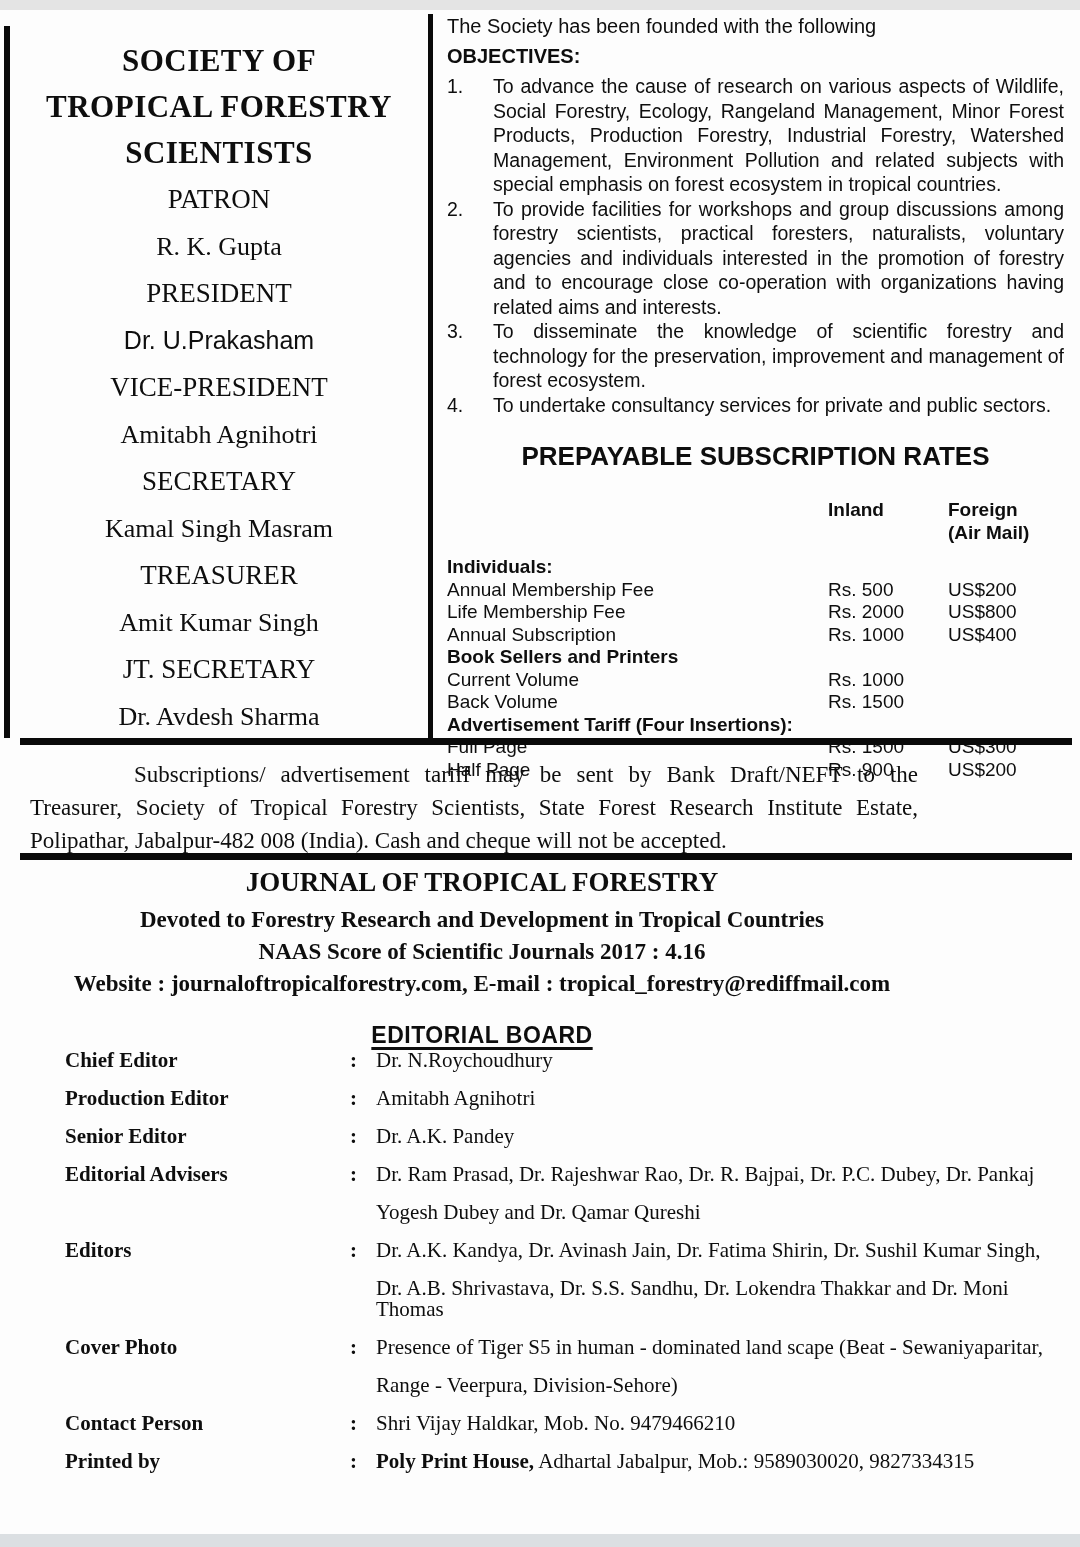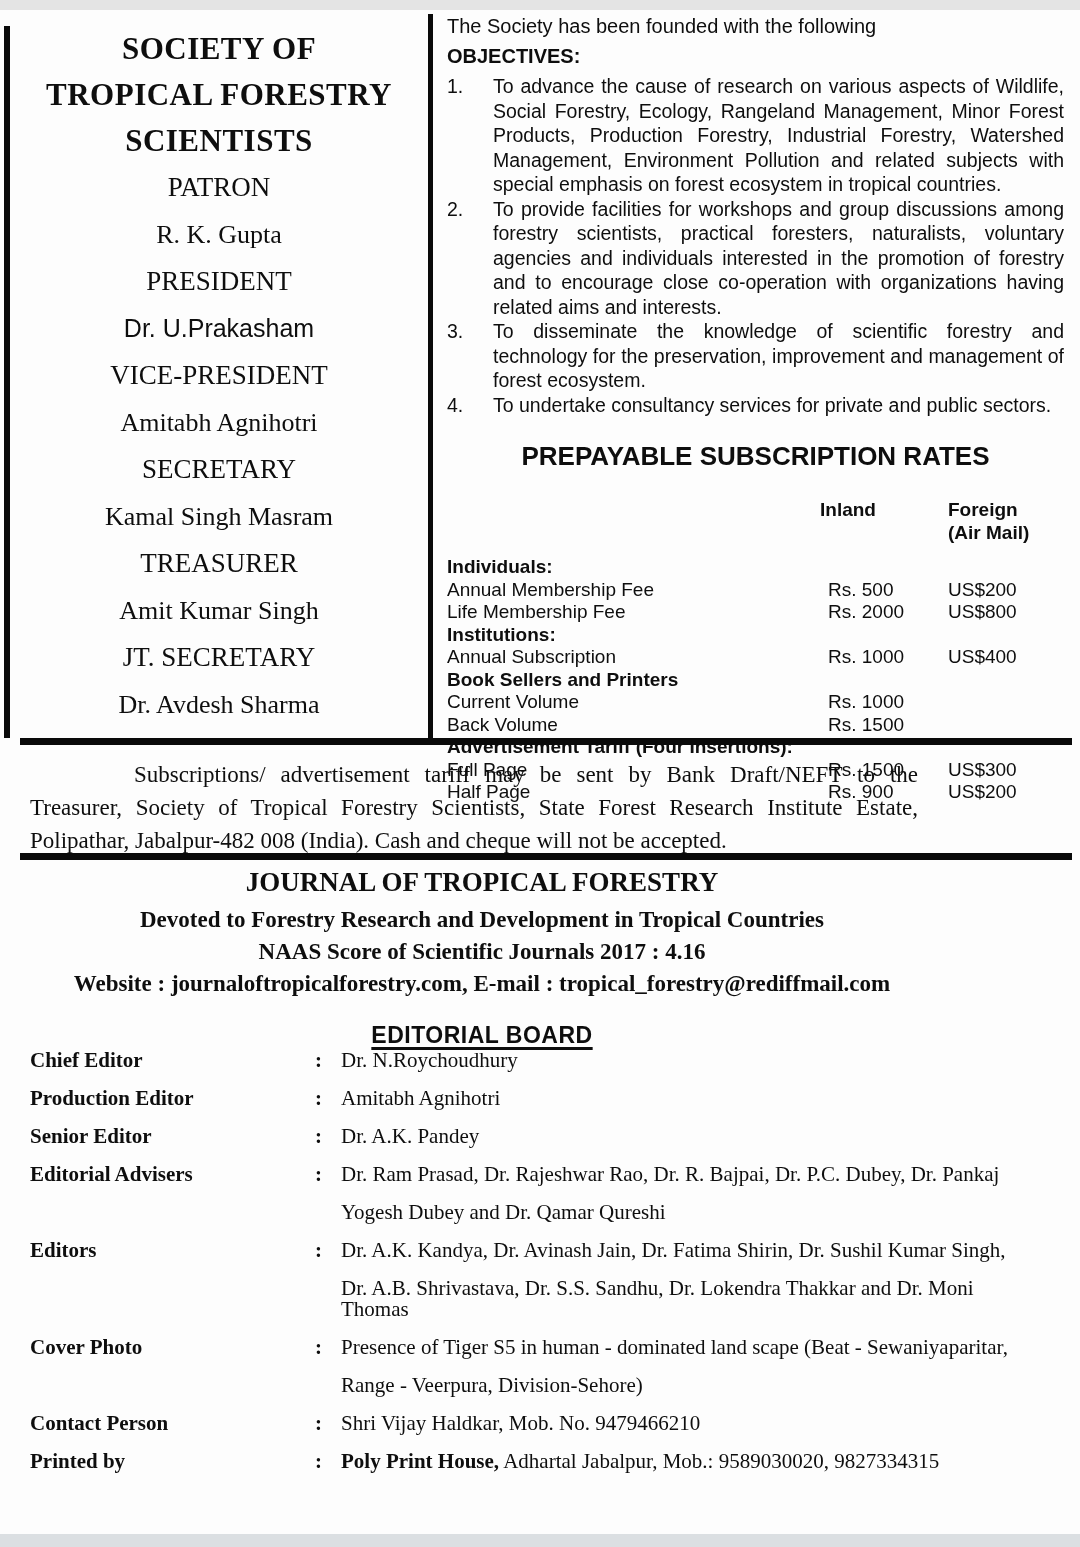--- a/index.html
+++ b/index.html
@@ -15,40 +15,40 @@
   .strip-bottom{position:absolute;bottom:0;left:0;width:100%;height:13px;background:#dbdfe2;}
 
   
   .top-section{position:absolute;top:10px;left:0;width:1080px;height:728px;}
   .v-left{position:absolute;left:4px;top:16px;bottom:0;width:6px;background:#0a0a0a;}
   .v-div{position:absolute;left:428px;top:4px;bottom:0;width:5px;background:#0a0a0a;}
   .left-col{
     position:absolute;left:10px;top:0;width:418px;height:100%;
     text-align:center;
     font-family:"Liberation Serif","DejaVu Serif",serif;
-    padding-top:16px;box-sizing:border-box;
+    padding-top:28px;box-sizing:border-box;
   }
   .soc-line{font-weight:bold;font-size:31px;line-height:46px;letter-spacing:.5px;}
   .role-title{font-weight:normal;font-size:27px;line-height:47px;}
   .role-name{font-size:26px;line-height:47px;}
   .role-name.sans{font-family:"Liberation Sans","DejaVu Sans",sans-serif;font-size:25px;}
 
   .right-col{
     position:absolute;left:433px;top:0;right:0;height:100%;
     padding:4px 16px 12px 14px;box-sizing:border-box;
     font-family:"Liberation Sans","DejaVu Sans",sans-serif;
   }
   .intro{font-size:20px;line-height:25px;margin-bottom:5px;}
   .obj-head{font-size:20px;font-weight:bold;line-height:25px;margin-bottom:5px;}
   .obj-item{display:grid;grid-template-columns:46px 1fr;font-size:19.5px;line-height:24.5px;text-align:justify;}
   .obj-num{text-align:left;}
   .sub-title{text-align:center;font-weight:bold;font-size:26px;margin-top:24px;}
   .rates{margin-top:26px;font-size:19px;}
   .rate-grid{display:grid;grid-template-columns:1fr 120px 116px;column-gap:0;}
-  .rate-head{font-weight:bold;line-height:23px;margin-bottom:12px;gap:8px;}
+  .rate-head{font-weight:bold;line-height:23px;margin-bottom:12px;}
   .rate-row{line-height:22.5px;}
   .rate-row .lbl.hdr{font-weight:bold;}
 
   
   .h-rule{position:absolute;left:20px;right:8px;height:7px;background:#0a0a0a;}
   .rule-1{top:738px;}
   .rule-2{top:853px;}
   .notice{
     position:absolute;top:748px;left:0;width:940px;
     padding:10px 22px 0 30px;box-sizing:border-box;
@@ -70,21 +70,21 @@
     font-size:23px;letter-spacing:.5px;margin-top:24px;
     text-decoration:underline;text-underline-offset:4px;text-decoration-thickness:2.5px;
   }
 
   
   .board{
     position:absolute;top:1048px;left:0;width:1080px;
     font-family:"Liberation Serif","DejaVu Serif",serif;font-size:21px;
     padding:0 24px 0 30px;box-sizing:border-box;
   }
-  .board-row{display:grid;grid-template-columns:285px 26px 1fr;align-items:start;}
+  .board-row{display:grid;grid-template-columns:285px 26px 1fr;align-items:start;margin-left:35px;}
   .b-label{font-weight:bold;line-height:24px;}
   .b-colon{font-weight:bold;line-height:24px;}
   .b-val{line-height:24px;}
   .val-line{margin-bottom:14px;}
   .val-line.tight{margin-top:-17px;}
   .b-bold{font-weight:bold;}
 </style>
 </head>
 <body>
 
@@ -153,21 +153,20 @@
           <span class="lbl">Annual Membership Fee</span>
           <span>Rs. 500</span>
           <span>US$200</span>
         </div>
         <div class="rate-grid rate-row">
           <span class="lbl">Life Membership Fee</span>
           <span>Rs. 2000</span>
           <span>US$800</span>
         </div>
         <div class="rate-grid rate-row">
-          <span class="lbl hdr">Institutions:</span>
             <span></span>
             <span></span>
         </div>
         <div class="rate-grid rate-row">
           <span class="lbl">Annual Subscription</span>
           <span>Rs. 1000</span>
           <span>US$400</span>
         </div>
         <div class="rate-grid rate-row">
           <span class="lbl hdr">Book Sellers and Printers</span>

